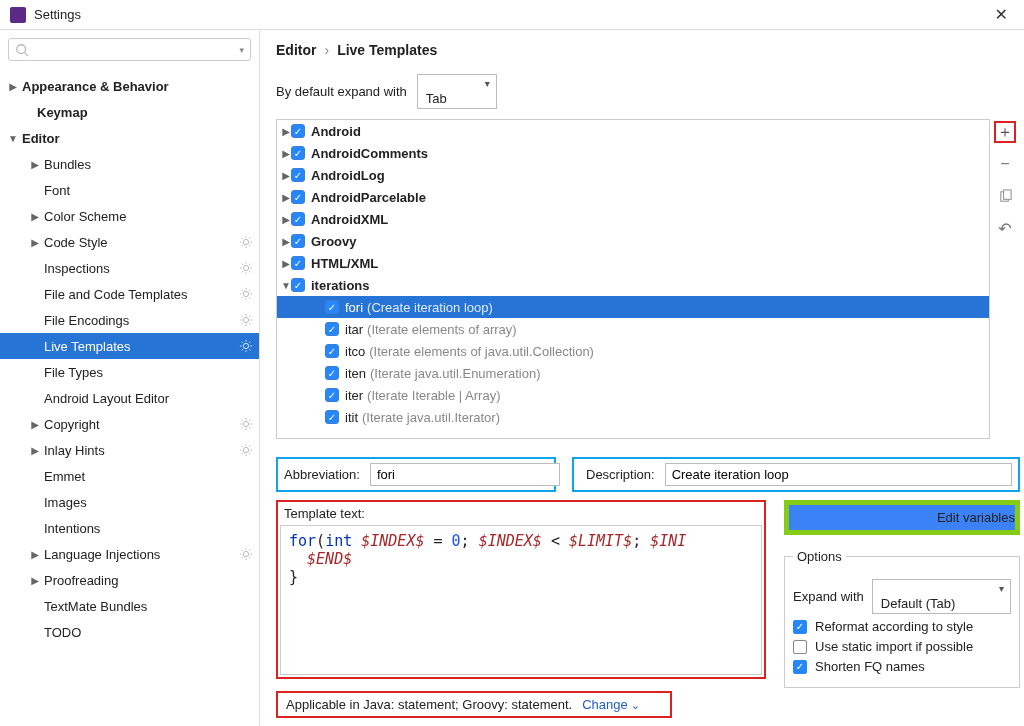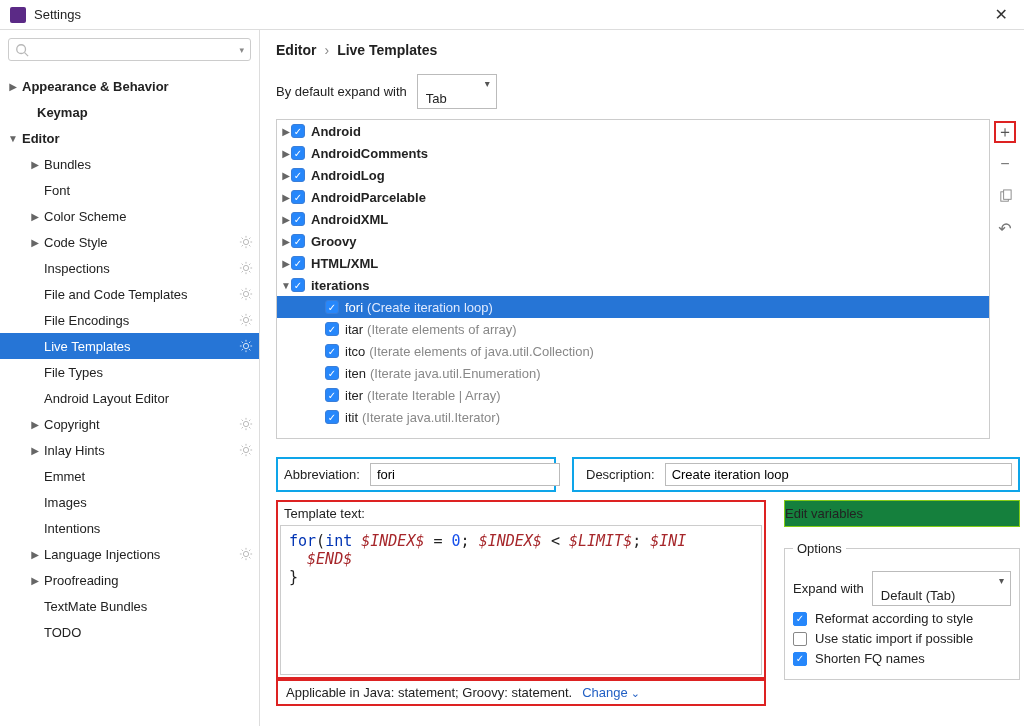--- a/index.html
+++ b/index.html
@@ -43,25 +43,25 @@
 .tmpl-list .trow.sel .desc { color: #e0eaff; }
 .fields { display: flex; gap: 16px; margin-top: 18px; }
 .field { border: 2px solid #0ea5e9; padding: 4px 6px; display: flex; align-items: center; gap: 10px; }
 .field.abbr { width: 280px; }
 .field.desc { flex: 1; padding-left: 12px; }
 .txtin { border: 1px solid #bbb; padding: 3px 6px; font-size: 13px; flex: 1; }
 .bottom { display: flex; gap: 18px; margin-top: 8px; }
 .tmpltext-box { border: 2px solid #d22; width: 490px; display: flex; flex-direction: column; }
 .tmpltext-box .hdr { padding: 4px 6px; font-size: 13px; }
 .code { border: 1px solid #ccc; border-top: 1px solid #ccc; margin: 0 2px 2px 2px; height: 150px; padding: 6px 8px; font-family: "Consolas","Menlo",monospace; font-size: 15px; white-space: pre; overflow: hidden; }
-.code-bottom { border: 2px solid #d22; margin-top: 0; padding: 4px 8px; display: flex; align-items: center; gap: 10px; width: 490px; }
+.code-bottom { border: 2px solid #d22; margin-top: 12px; padding: 4px 8px; display: flex; align-items: center; gap: 10px; width: 396px; }
 .code-bottom .chg { color: #2260c4; cursor: pointer; }
 .code-bottom .chg::after { content: " ⌄"; font-size: 11px; }
 .rightcol { flex: 1; display: flex; flex-direction: column; }
-.btn { border: 1px solid #84cc16; background: #15803d; padding: 5px 0; text-align: left; cursor: pointer; }
+.btn { border: 5px solid #84cc16; background: #3b82f6; padding: 5px 0; text-align: right; cursor: pointer; }
 fieldset { border: 1px solid #ccc; margin-top: 14px; padding: 10px 8px 8px 8px; }
 legend { padding: 0 4px; font-size: 13px; }
 .opt-row { display: flex; align-items: center; gap: 8px; margin: 5px 0; font-size: 13px; }
 .cbx { width: 14px; height: 14px; border: 1px solid #888; border-radius: 2px; display: inline-flex; align-items: center; justify-content: center; font-size: 10px; }
 .cbx.on { background: #2687fb; border-color: #2687fb; color: #fff; }
 .kw { color: #0033b3; }
 .num { color: #1750eb; }
 .var { color: #a6262a; font-style: italic; }
 </style>
 </head>

